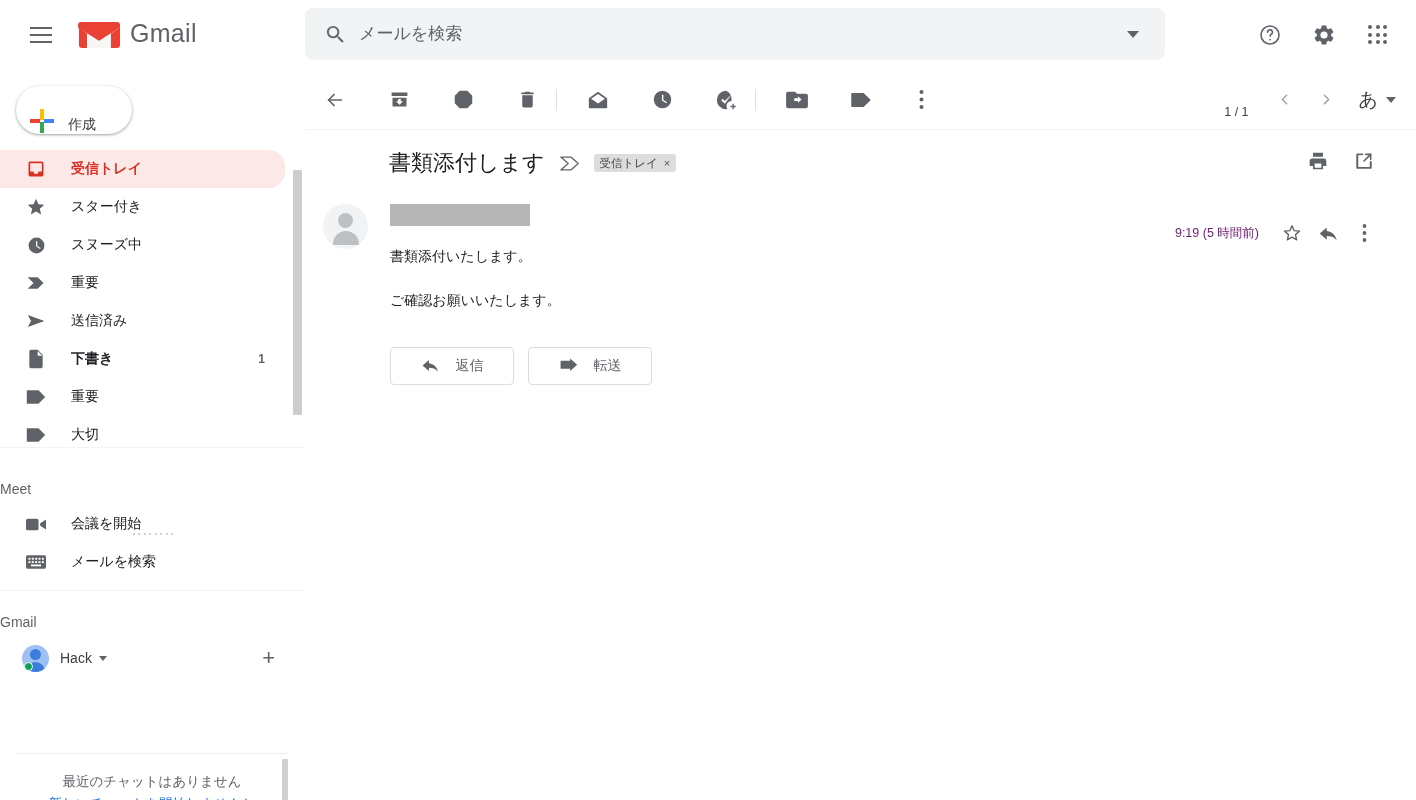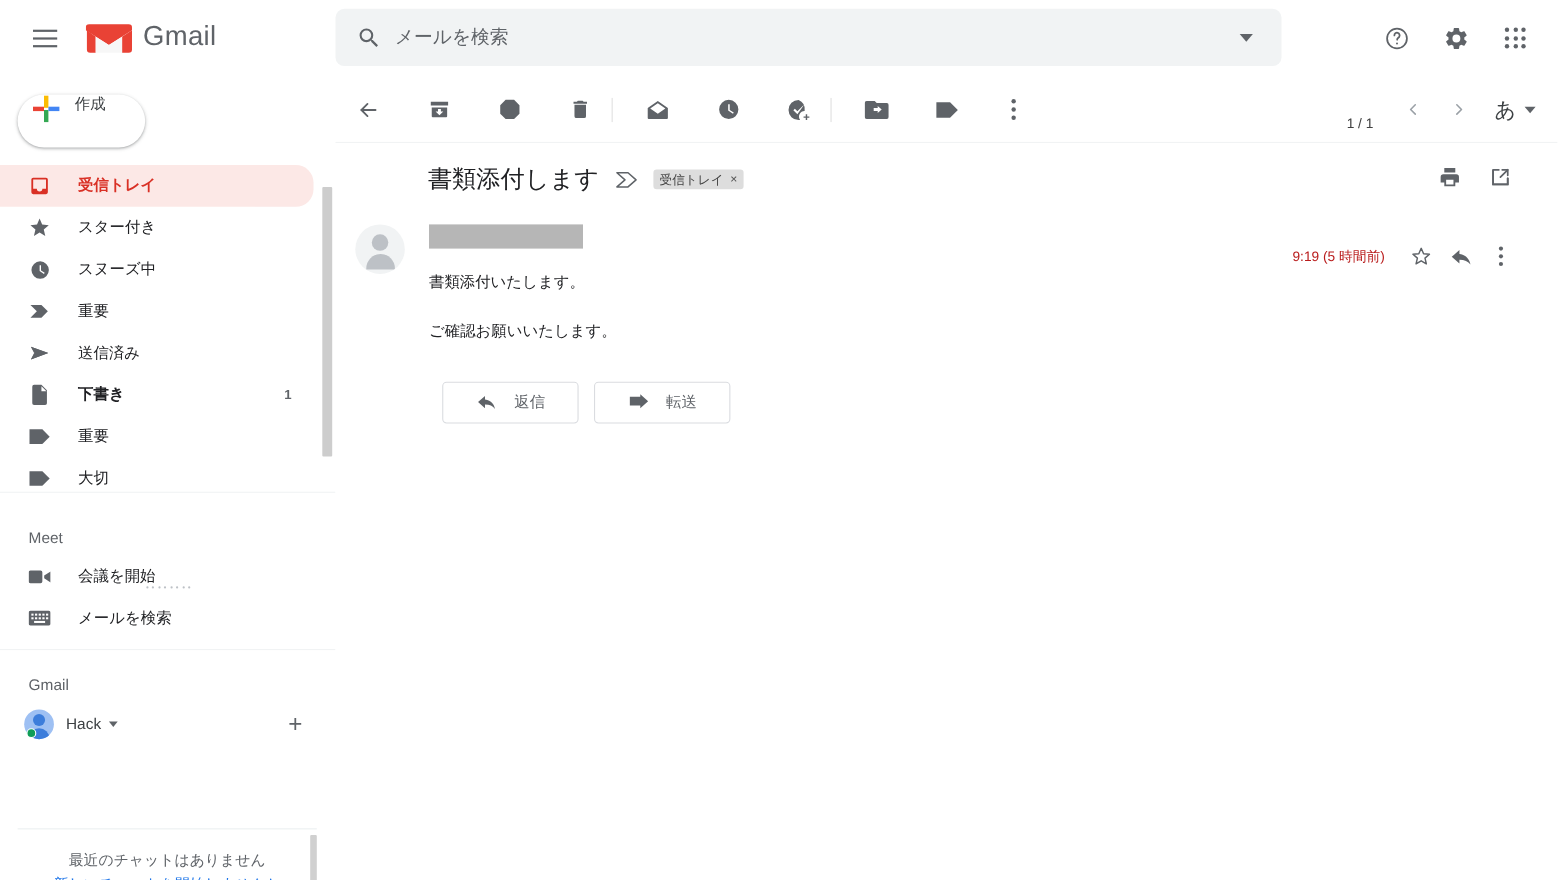--- a/index.html
+++ b/index.html
@@ -74,21 +74,21 @@
 
   
   .sidebar {
     position: absolute; left: 0; top: 70px; width: 305px; height: 730px;
     background: #fff; border-right: 1px solid #fff;
   }
   .compose-btn {
     margin: 16px 0 0 16px; width: 116px; height: 48px;
     border-radius: 24px; background: #fff;
     box-shadow: 0 1px 2px 0 rgba(60,64,67,.3), 0 1px 3px 1px rgba(60,64,67,.15);
-    display: flex; align-items: flex-start; cursor: pointer; border: none;
+    display: flex; align-items: flex-end; cursor: pointer; border: none;
     font-family: "Liberation Sans", "DejaVu Sans", sans-serif;
   }
   .compose-plus { width: 26px; height: 26px; margin-left: 13px; position: relative; }
   .compose-label { font-size: 14px; color: #3c4043; margin-left: 13px; }
 
   .nav-scroll {
     position: absolute; top: 80px; left: 0; width: 305px; height: 300px;
     overflow: hidden;
   }
   .nav-item {
@@ -114,21 +114,21 @@
   }
 
   .resize-grip {
     position: absolute; top: 462px; left: 133px; width: 40px; height: 4px;
     display: flex; justify-content: space-between; align-items: center; cursor: ns-resize;
   }
   .resize-grip i { width: 2px; height: 2px; background: #bdc1c6; border-radius: 50%; display: block; }
   .divider-line { position: absolute; left: 0; width: 305px; height: 1px; background: #f1f3f4; }
 
   .section-title {
-    font-size: 14px; color: #5f6368; padding-left: 26px;
+    font-size: 14px; color: #5f6368; 
     height: 32px; display: flex; align-items: center; font-weight: 400;
   }
 
   .chat-user {
     display: flex; align-items: center; height: 40px; padding-left: 22px;
     position: relative; cursor: pointer;
   }
   .chat-avatar { width: 27px; height: 27px; border-radius: 50%; position: relative; background: #9ec0f3; overflow: hidden; flex-shrink: 0; }
   .chat-avatar .head { position: absolute; width: 11px; height: 11px; border-radius: 50%; background: #3c7ddb; left: 8px; top: 4px; }
   .chat-avatar .body { position: absolute; width: 19px; height: 12px; border-radius: 10px 10px 0 0; background: #3c7ddb; left: 4px; top: 17px; }
@@ -215,30 +215,30 @@
   .to-text { font-size: 13px; color: #5f6368; }
   .to-caret {
     width: 0; height: 0; margin-left: 8px;
     border-left: 4.5px solid transparent; border-right: 4.5px solid transparent;
     border-top: 5px solid #5f6368;
   }
   .msg-meta {
     position: absolute; right: 35px; top: 12px;
     display: flex; align-items: center; gap: 2px;
   }
-  .msg-time { font-size: 12.5px; color: #b91c1c; margin-right: 14px; }
+  .msg-time { font-size: 12.5px; color: #701a75; margin-right: 14px; }
   .meta-btn {
     width: 34px; height: 34px; border-radius: 50%;
     display: flex; align-items: center; justify-content: center; cursor: pointer;
   }
   .msg-text { margin-top: 20px; }
   .msg-text p { font-size: 14px; color: #202124; line-height: 1.45; }
   .msg-text p.gap { margin-top: 24px; }
 
-  .msg-footer { margin-top: 36px; display: flex; gap: 14px; margin-left: 12px; }
+  .msg-footer { margin-top: 36px; display: flex; gap: 14px; }
   .action-btn {
     height: 38px; min-width: 124px; border: 1px solid #dadce0;
     border-radius: 4px; background: #fff; display: flex; align-items: center;
     justify-content: center; gap: 16px; cursor: pointer;
     font-family: "Liberation Sans", "DejaVu Sans", sans-serif;
   }
   .action-btn span.lbl { font-size: 14px; color: #5f6368; }
 
   svg { display: block; }
 </style>

